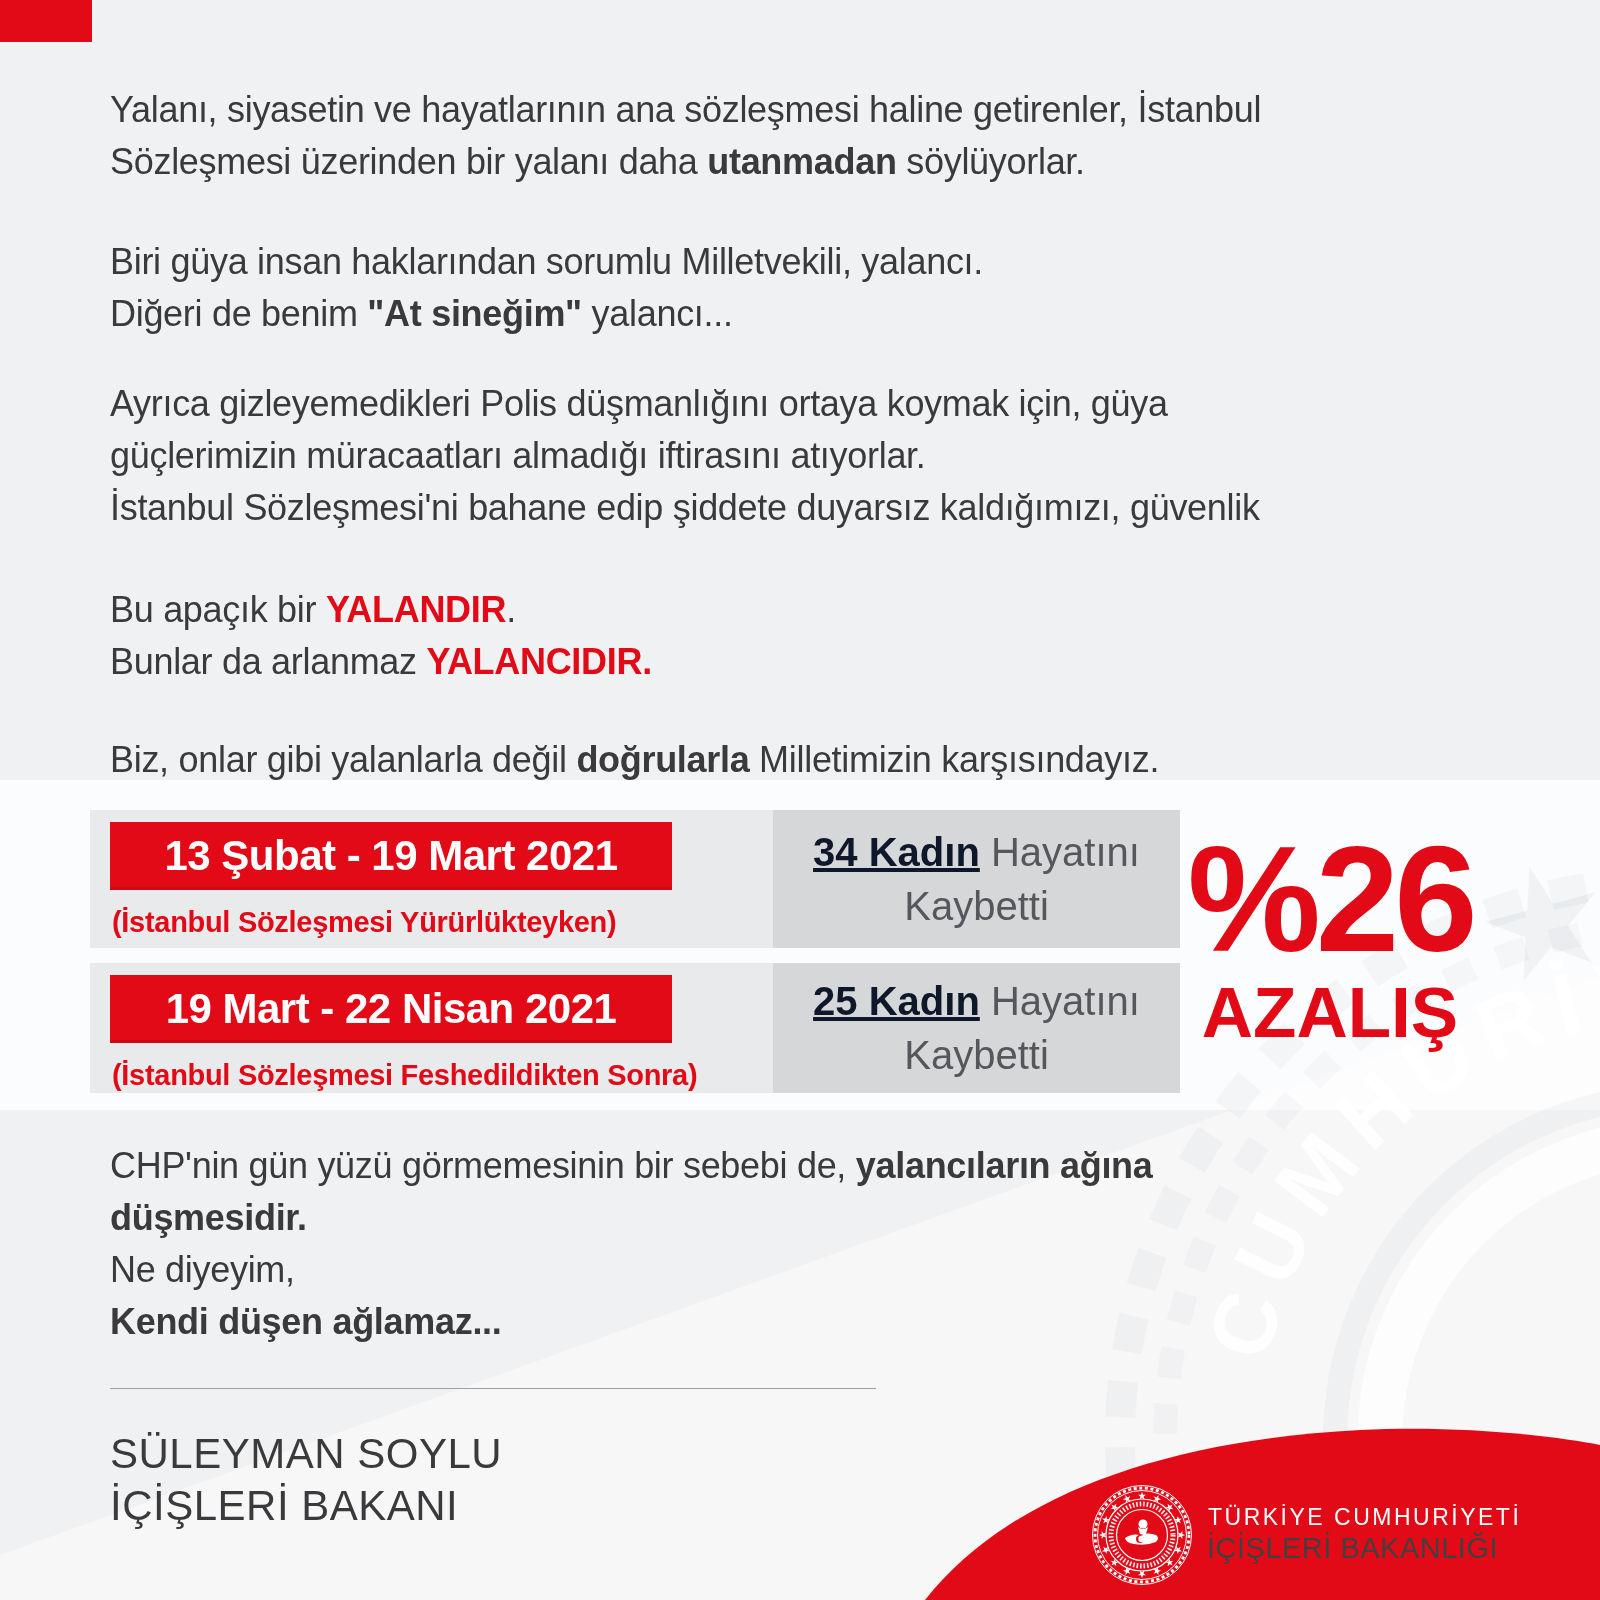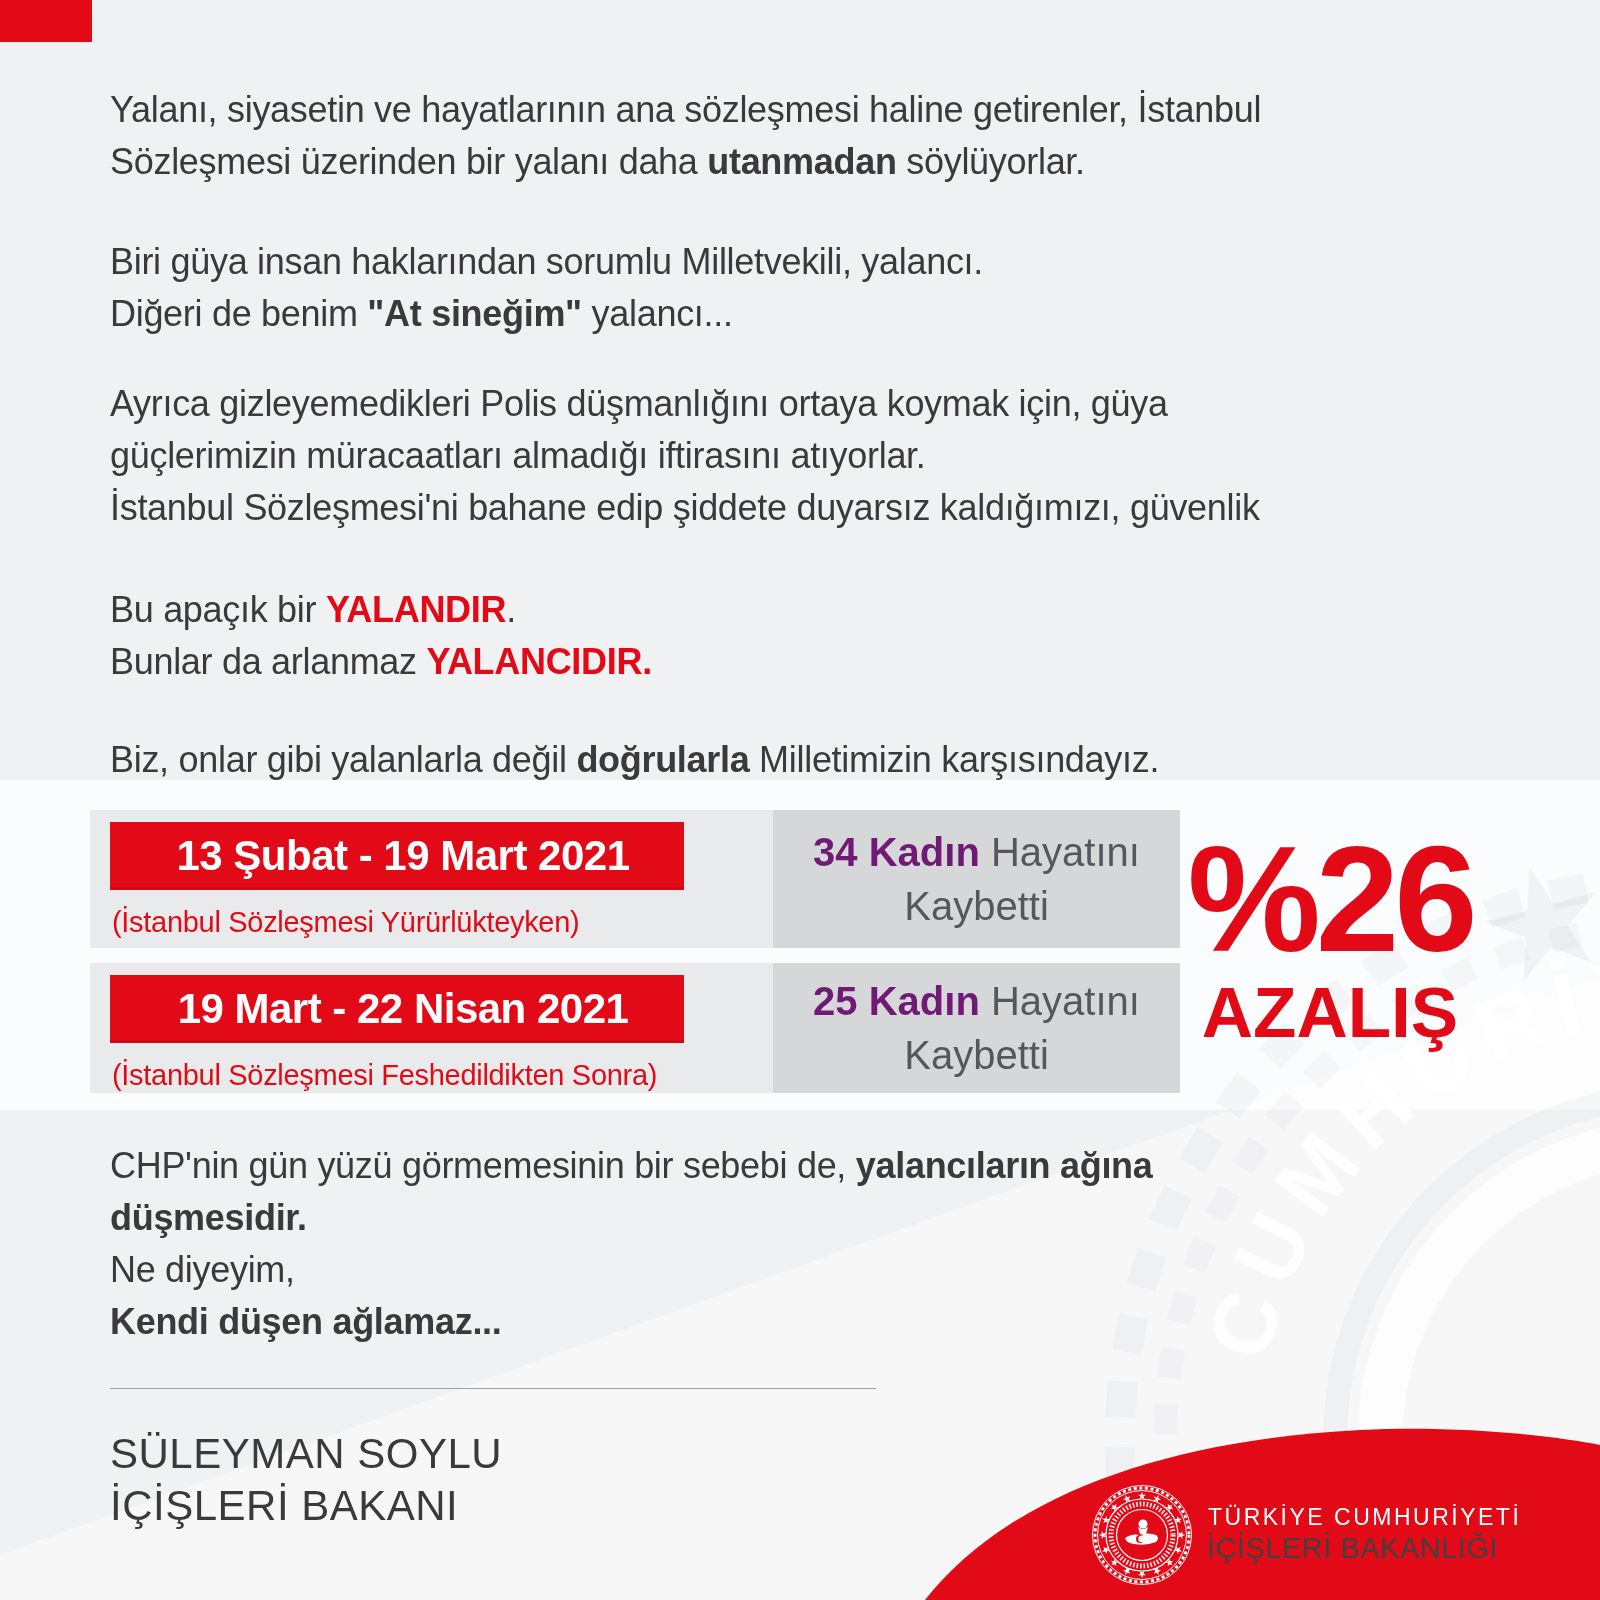--- a/index.html
+++ b/index.html
@@ -18,27 +18,27 @@
   .line .red{color:var(--red);}
   .p1{top:84px}.p2{top:236px}.p3{top:378px}.p4{top:584px}.p5{top:734px}
   .bottom-block{top:1140px}
   
   .stats-row{position:absolute;left:90px;width:1090px;background:#e9eaeb;}
   .row-0{top:810px;height:138px;}
   .row-1{top:963px;height:130px;}
   .period-badge{position:absolute;left:20px;top:12px;width:562px;height:68px;background:var(--red);
                 display:flex;align-items:center;justify-content:center;
                 color:#fff;font-size:42px;font-weight:700;letter-spacing:-0.5px;white-space:nowrap;
-                box-shadow:inset 0 -3px 0 rgba(0,0,0,0.08);padding-left:12px;}
-  .period-note{position:absolute;left:22px;top:96px;color:var(--red);font-size:29px;font-weight:400;
+                box-shadow:inset 0 -3px 0 rgba(0,0,0,0.08);}
+  .period-note{position:absolute;left:22px;top:96px;color:var(--red);font-size:29px;font-weight:700;
                letter-spacing:-0.3px;white-space:nowrap;}
   .deaths-box{position:absolute;right:0;top:0;bottom:0;width:407px;background:#d6d7d9;
               display:flex;flex-direction:column;align-items:center;justify-content:center;}
   .deaths-line{font-size:40px;line-height:54px;color:#55575c;white-space:nowrap;}
-  .deaths-line .b{color:#701a75;}
+  .deaths-line .b{color:#0f172a;text-decoration:underline;}
   
   .decrease{position:absolute;left:1162px;top:836px;width:336px;text-align:center;color:var(--red);}
   .decrease .value{font-size:150px;font-weight:700;line-height:0.85;letter-spacing:-5px;}
   .decrease .label{font-size:71px;font-weight:700;margin-top:8px;letter-spacing:0;}
   
   .divider{position:absolute;left:110px;top:1388px;width:766px;height:1px;background:#9c9fa3;}
   .sig-name{position:absolute;left:110px;top:1430px;font-size:42px;letter-spacing:0.5px;color:var(--dark);white-space:nowrap;}
   .sig-title{position:absolute;left:110px;top:1482px;font-size:42px;letter-spacing:0.5px;color:var(--dark);white-space:nowrap;}
   
   .wave-svg{position:absolute;left:0;top:0;width:1600px;height:1600px;pointer-events:none;}

